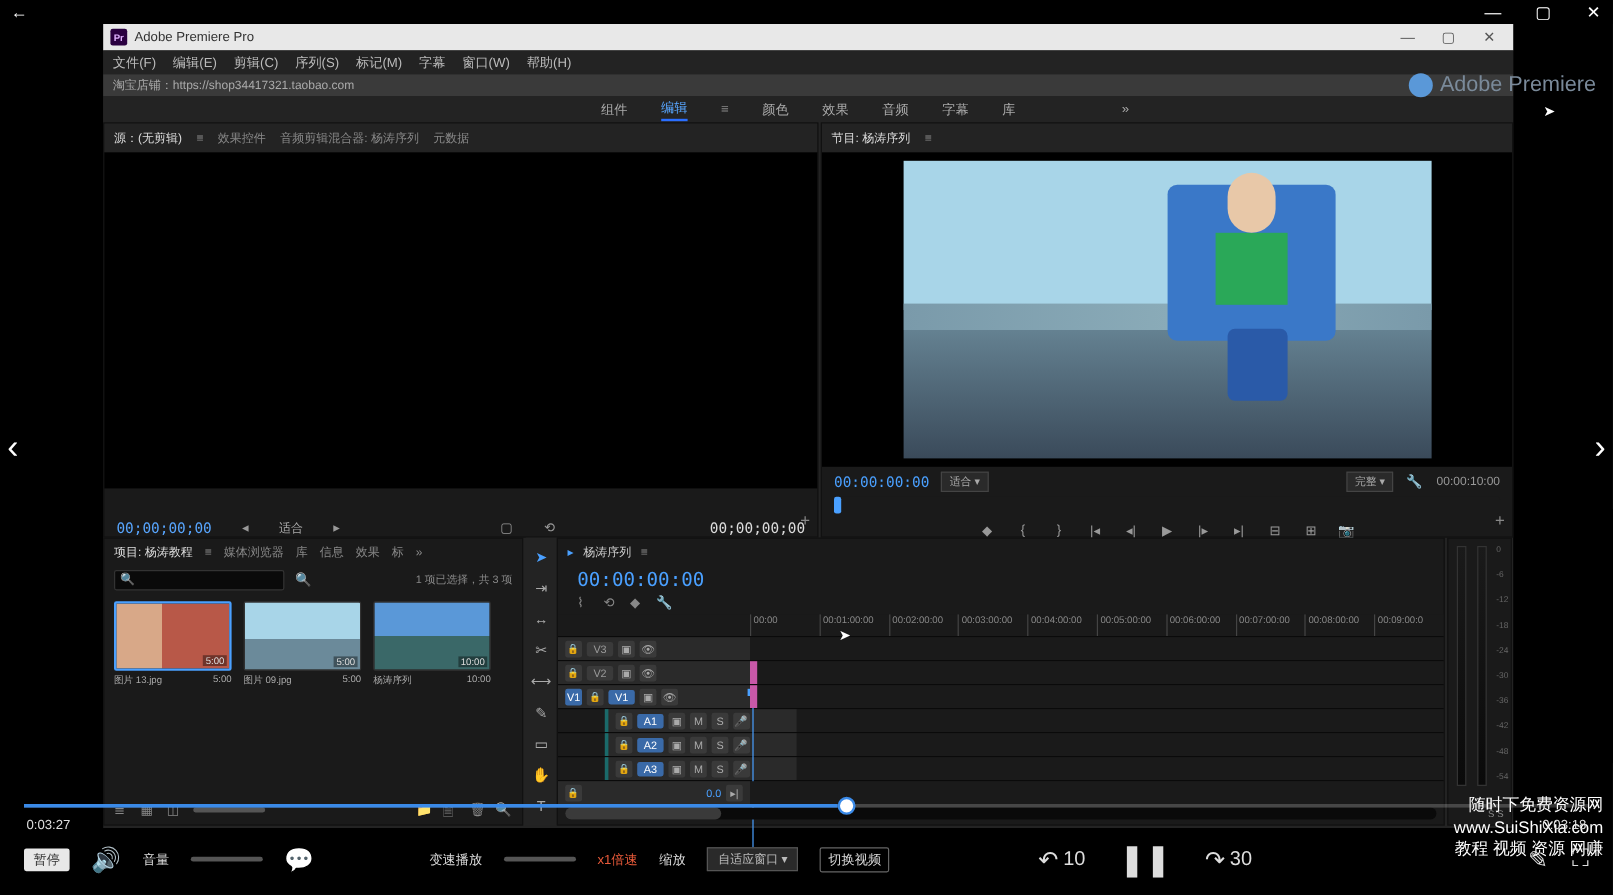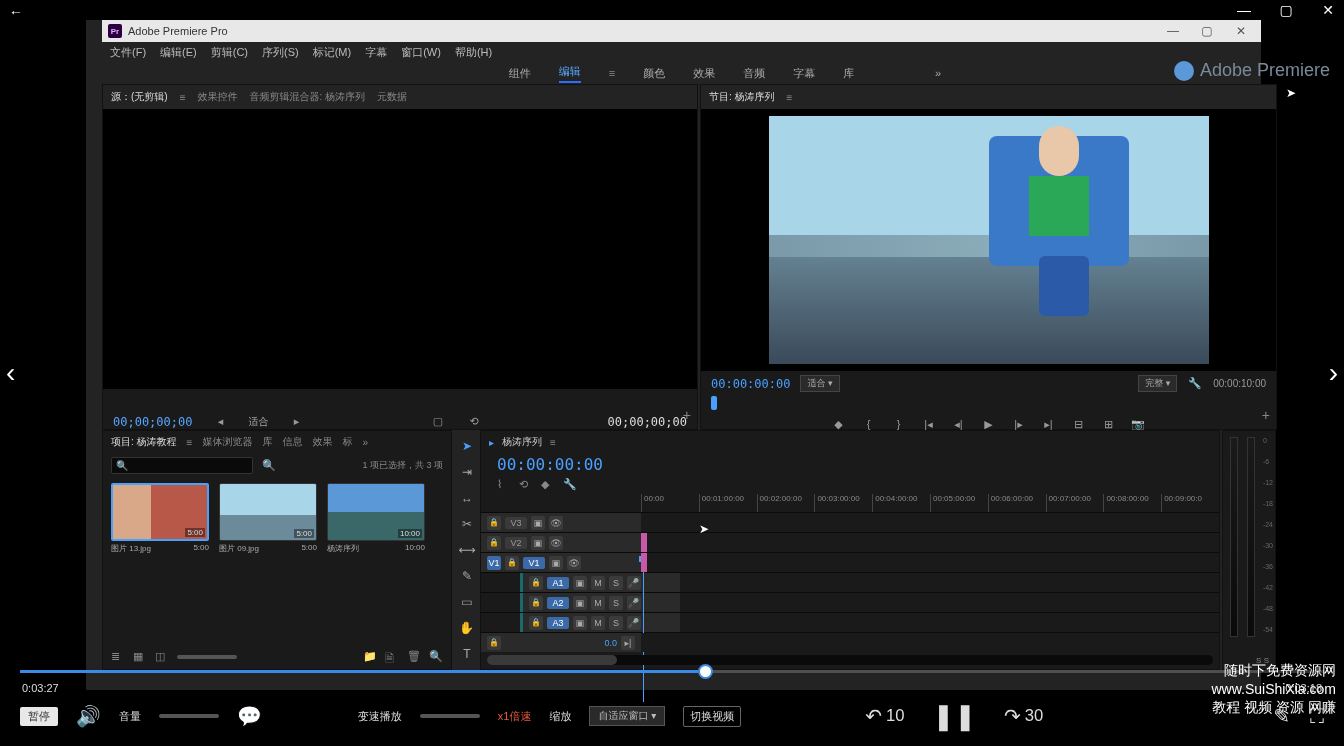--- a/index.html
+++ b/index.html
@@ -5,21 +5,21 @@
 * { margin: 0; padding: 0; box-sizing: border-box; font-family: "Microsoft YaHei", Arial, sans-serif; }
 body { background: #000; width: 1344px; height: 746px; overflow: hidden; position: relative; color: #999; font-size: 11px; }
 
 
 .os-bar { position: absolute; top: 0; left: 0; right: 0; height: 20px; background: #000; display: flex; justify-content: space-between; align-items: center; padding: 0 4px; }
 .os-bar .left { display: flex; gap: 12px; }
 .os-bar .right { display: flex; gap: 18px; }
 .os-ctrl { color: #fff; font-size: 14px; cursor: pointer; width: 24px; text-align: center; }
 
 
-.pr-window { position: absolute; top: 20px; left: 86px; width: 1175px; height: 670px; background: #232323; padding-left: 16px; }
+.pr-window { position: absolute; top: 20px; left: 86px; width: 1175px; height: 670px; background: #232323; }
 .pr-title { height: 22px; background: #e8e8e8; display: flex; align-items: center; padding: 0 6px; gap: 6px; color: #333; font-size: 11px; }
 .pr-title .spacer { flex: 1; }
 .pr-title .pr-badge { width: 14px; height: 14px; background: #2a0040; color: #e0b0ff; font-size: 8px; font-weight: bold; display: flex; align-items: center; justify-content: center; border-radius: 2px; }
 .pr-title .ctl { width: 28px; text-align: center; color: #555; font-size: 12px; cursor: pointer; }
 
 .menu-bar { height: 20px; background: #232323; display: flex; align-items: center; padding: 0 4px; gap: 6px; font-size: 11px; color: #bbb; }
 .menu-item { padding: 0 4px; cursor: pointer; }
 
 .shop-bar { height: 18px; background: #3a3a3a; display: flex; align-items: center; padding: 0 8px; font-size: 10px; color: #aaa; }
 
@@ -184,20 +184,21 @@
     <span class="menu-item">文件(F)</span>
     <span class="menu-item">编辑(E)</span>
     <span class="menu-item">剪辑(C)</span>
     <span class="menu-item">序列(S)</span>
     <span class="menu-item">标记(M)</span>
     <span class="menu-item">字幕</span>
     <span class="menu-item">窗口(W)</span>
     <span class="menu-item">帮助(H)</span>
   </div>
 
+  <div class="shop-bar">淘宝店铺：https://shop34417321.taobao.com</div>
 
   <div class="workspace-bar">
     <span class="ws-item">组件</span>
     <span class="ws-item active">编辑</span>
     <span style="color:#888">≡</span>
     <span class="ws-item">颜色</span>
     <span class="ws-item">效果</span>
     <span class="ws-item">音频</span>
     <span class="ws-item">字幕</span>
     <span class="ws-item">库</span>

